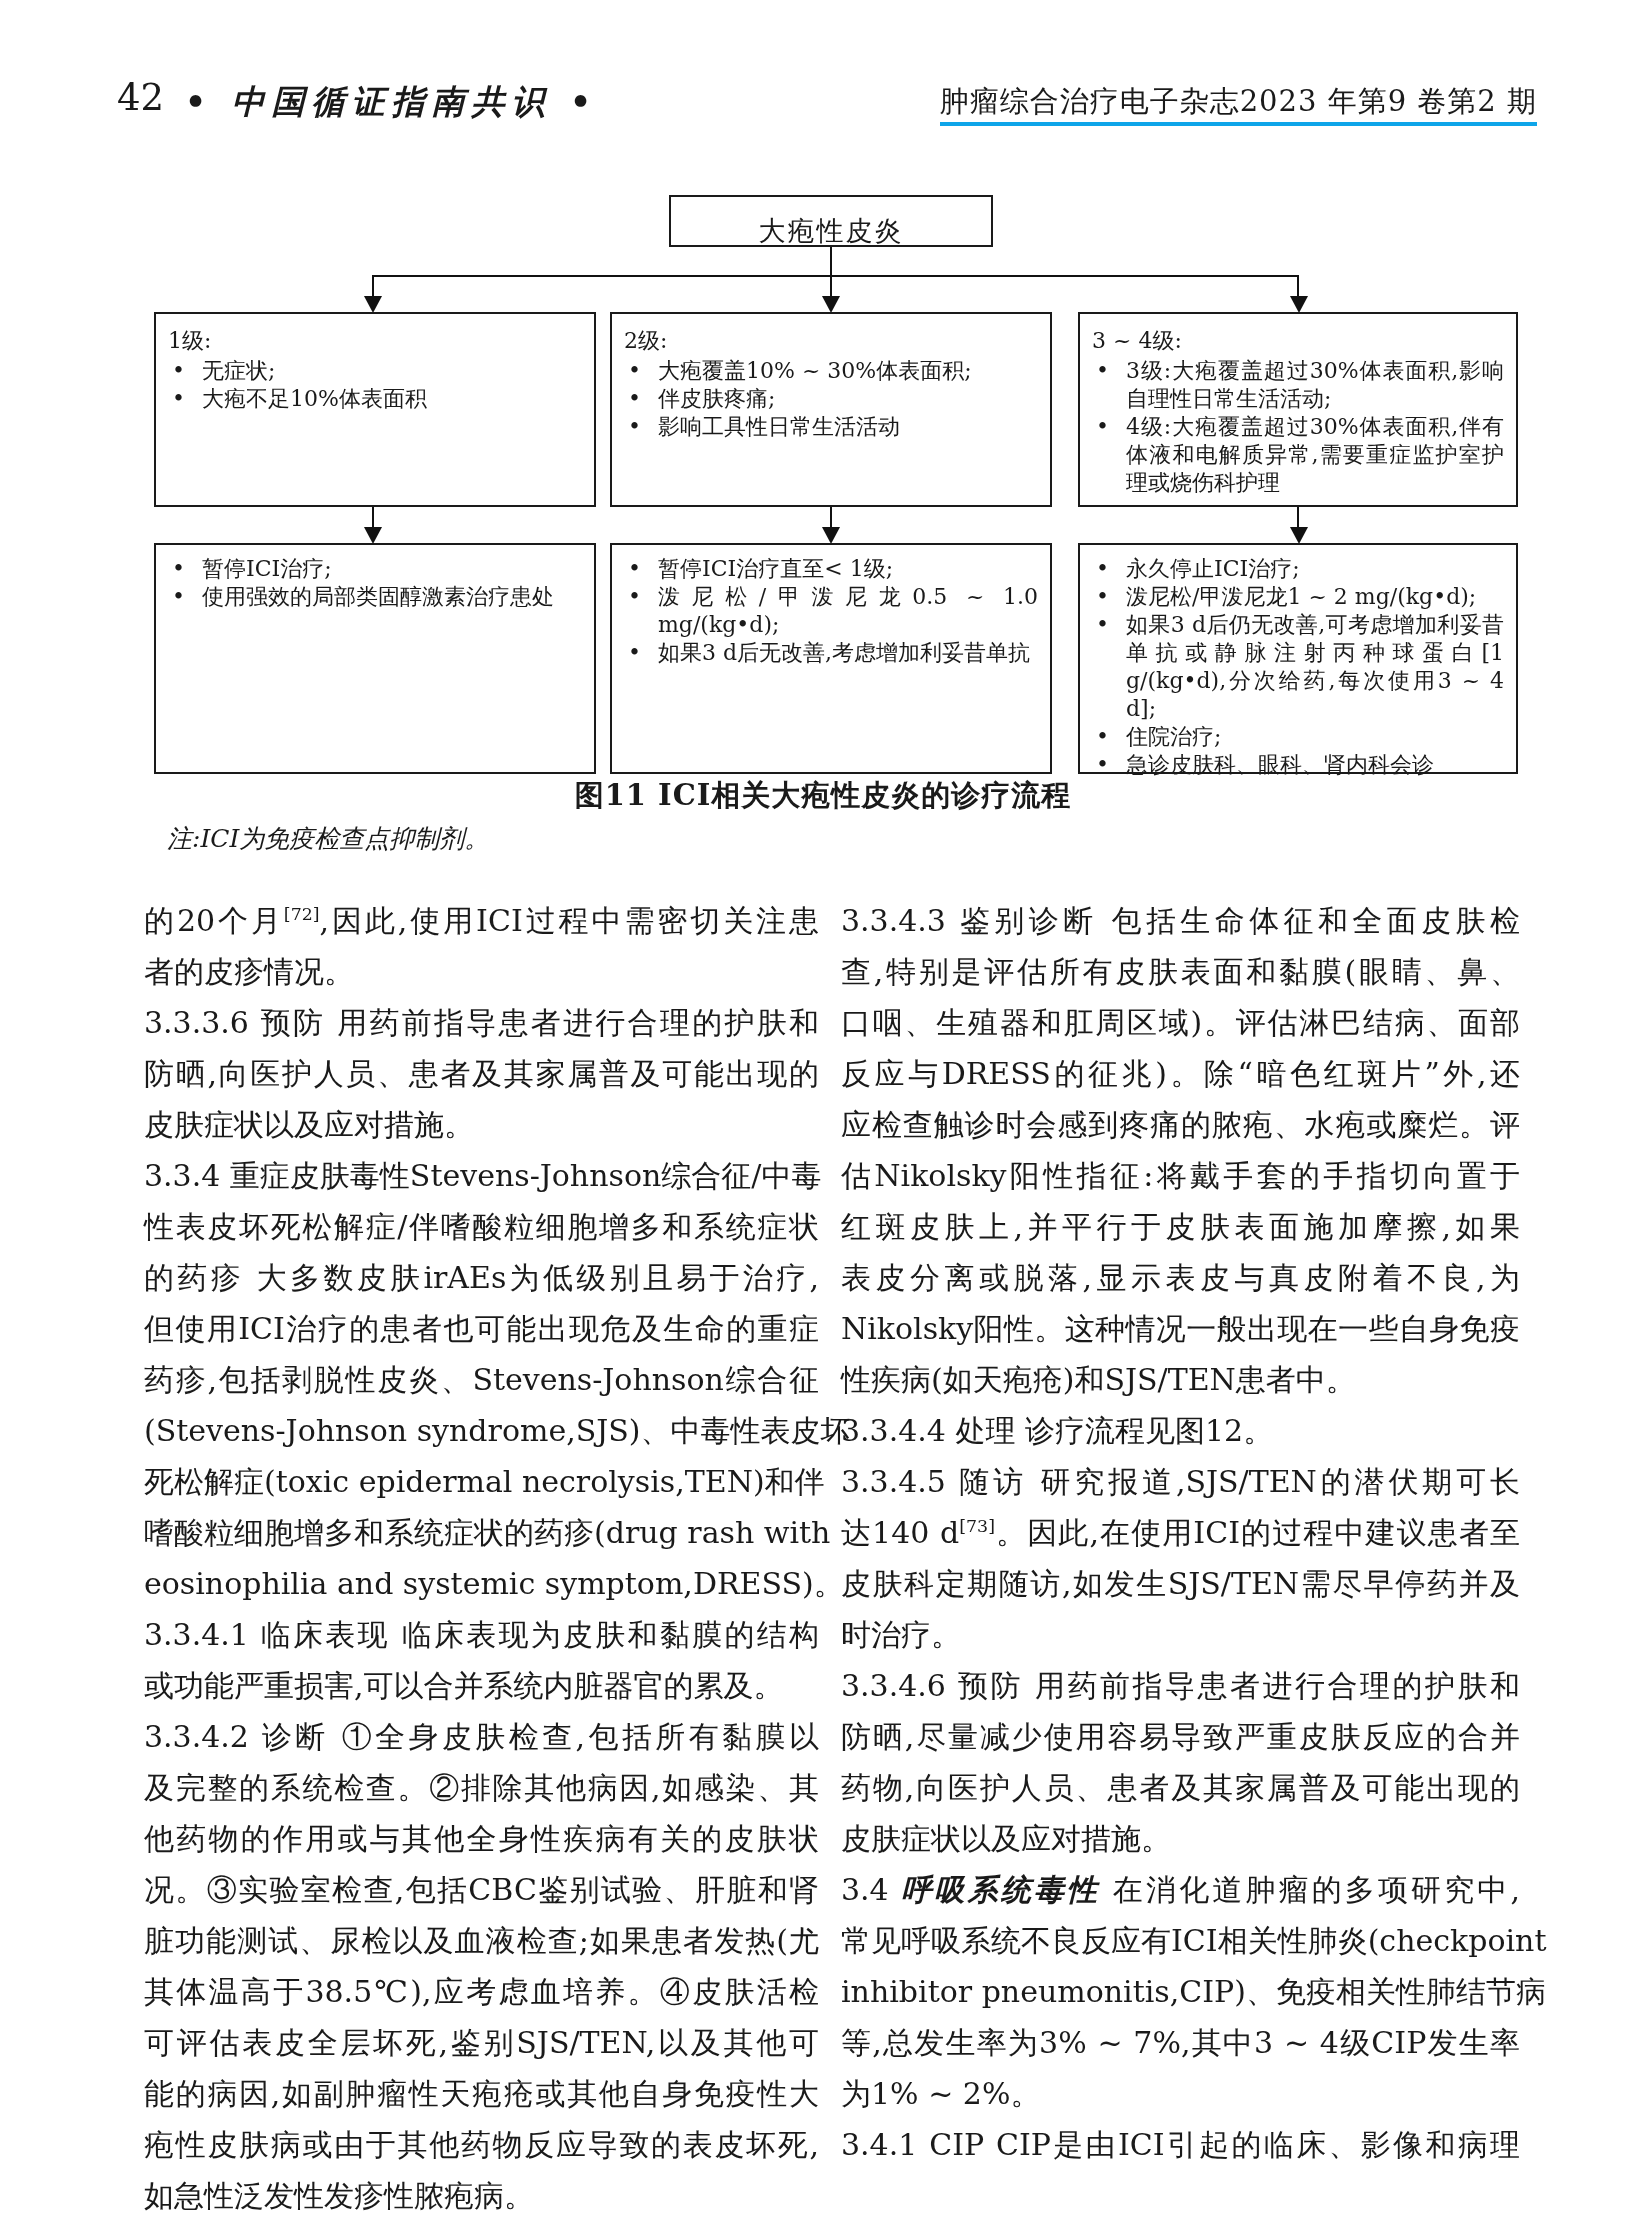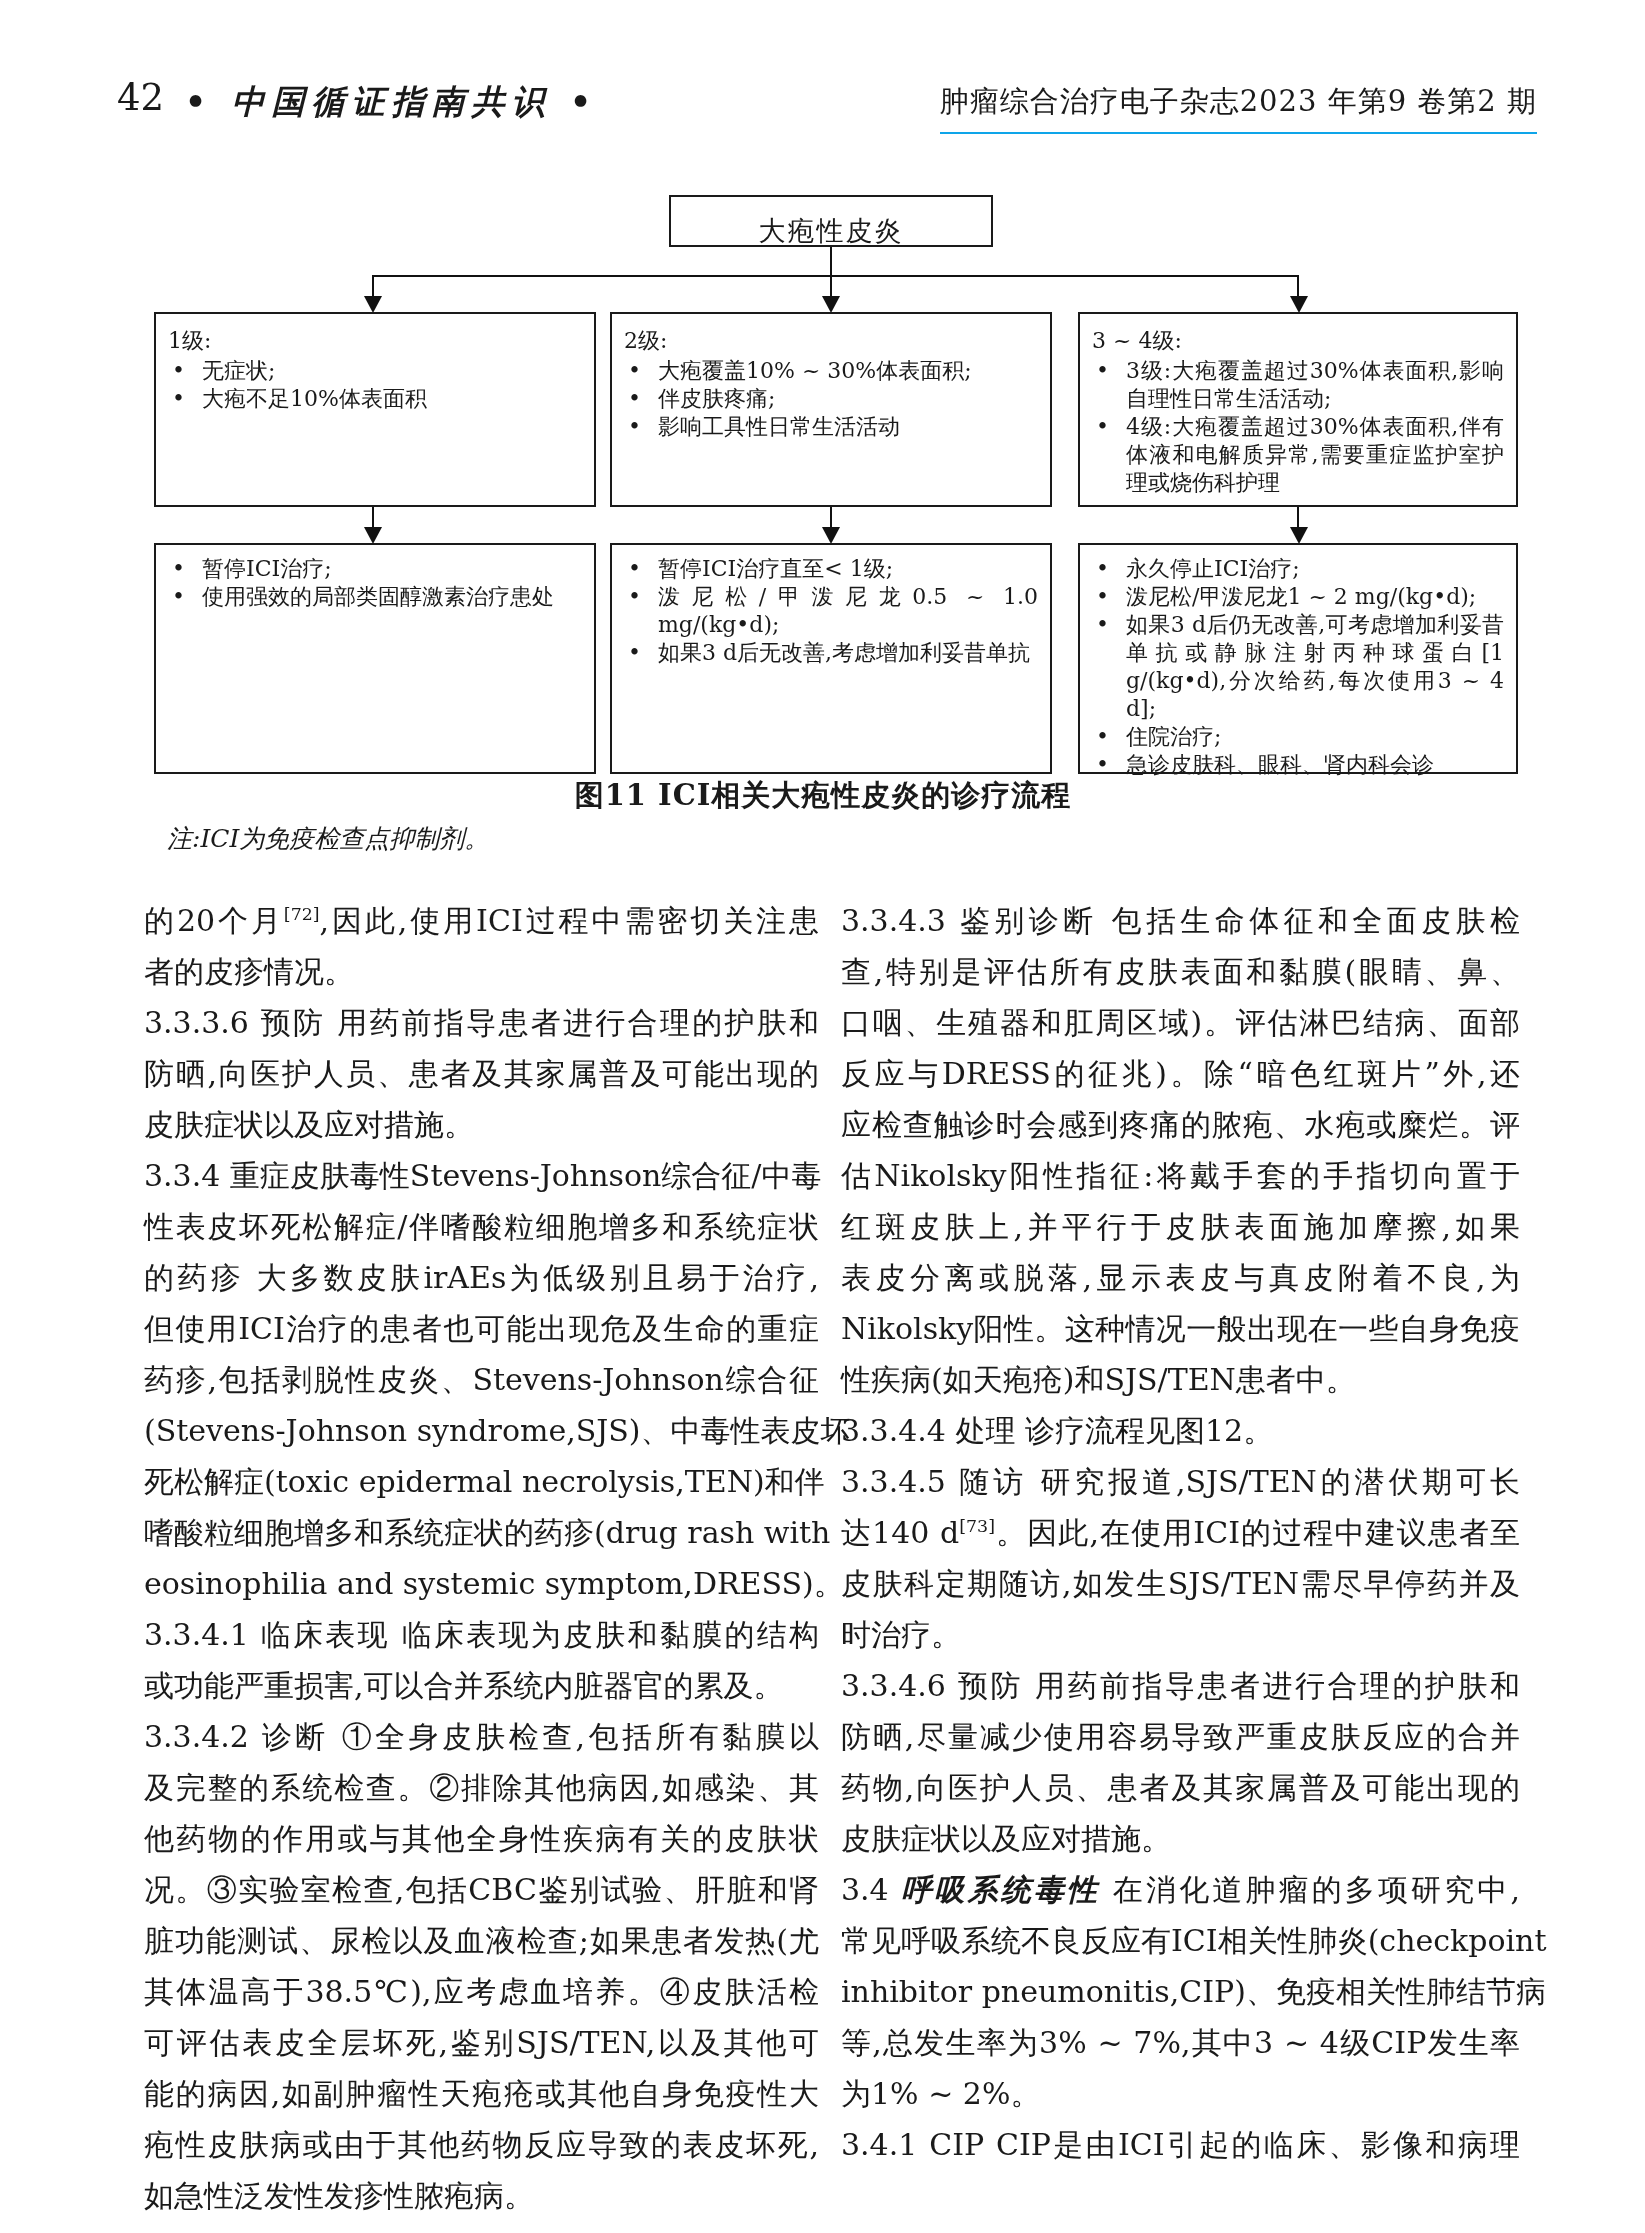--- a/index.html
+++ b/index.html
@@ -10,21 +10,21 @@
     overflow:hidden;
   }
   
   .pageno{position:absolute;left:101px;top:76px;font-size:37px;margin-left:16px;}
   .hleft{
     position:absolute;left:185px;top:80px;font-size:33px;font-weight:bold;
     font-style:italic;letter-spacing:7px;text-align:center;
   }
   .hright{
     position:absolute;right:109px;top:82px;font-size:29px;
-    border-bottom:2px solid #0ea5e9;padding-bottom:10px;letter-spacing:1px;
+    border-bottom:4px solid #0ea5e9;letter-spacing:1px;
   }
   
   .fc-box{
     position:absolute;border:2px solid #1a1a1a;background:#fff;
     font-size:22px;line-height:28px;box-sizing:border-box;
   }
   .fc-root{
     display:flex;align-items:flex-end;justify-content:center;
     font-size:27px;letter-spacing:2px;
   }

